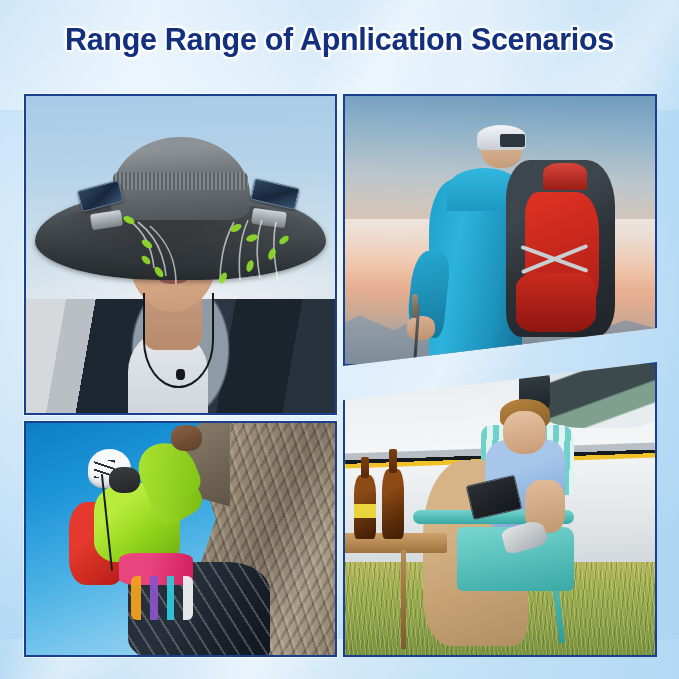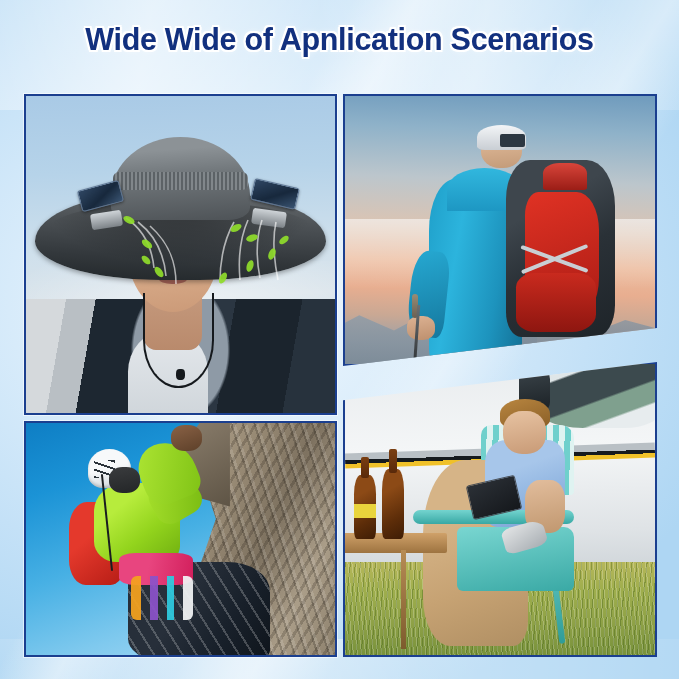--- a/index.html
+++ b/index.html
@@ -476,21 +476,21 @@
     background:#e9d43c;
   }
 </style>
 </head>
 <body>
 
 <div id="bg"></div>
 <div id="bg-top-sheen"></div>
 <div id="bg-bottom-sheen"></div>
 
-<div id="title">Wide Wide of Apnlication Scenarios</div>
+<div id="title">Range Range of Apnlication Scenarios</div>
 
 <div class="panel" id="p1">
   <div class="photo">
     <div class="sky"></div>
     <div class="torso"></div>
     <div class="tshirt"></div>
     <div class="neck"></div>
     <div class="face"></div>
     <div class="nose"></div>
     <div class="lip"></div>

